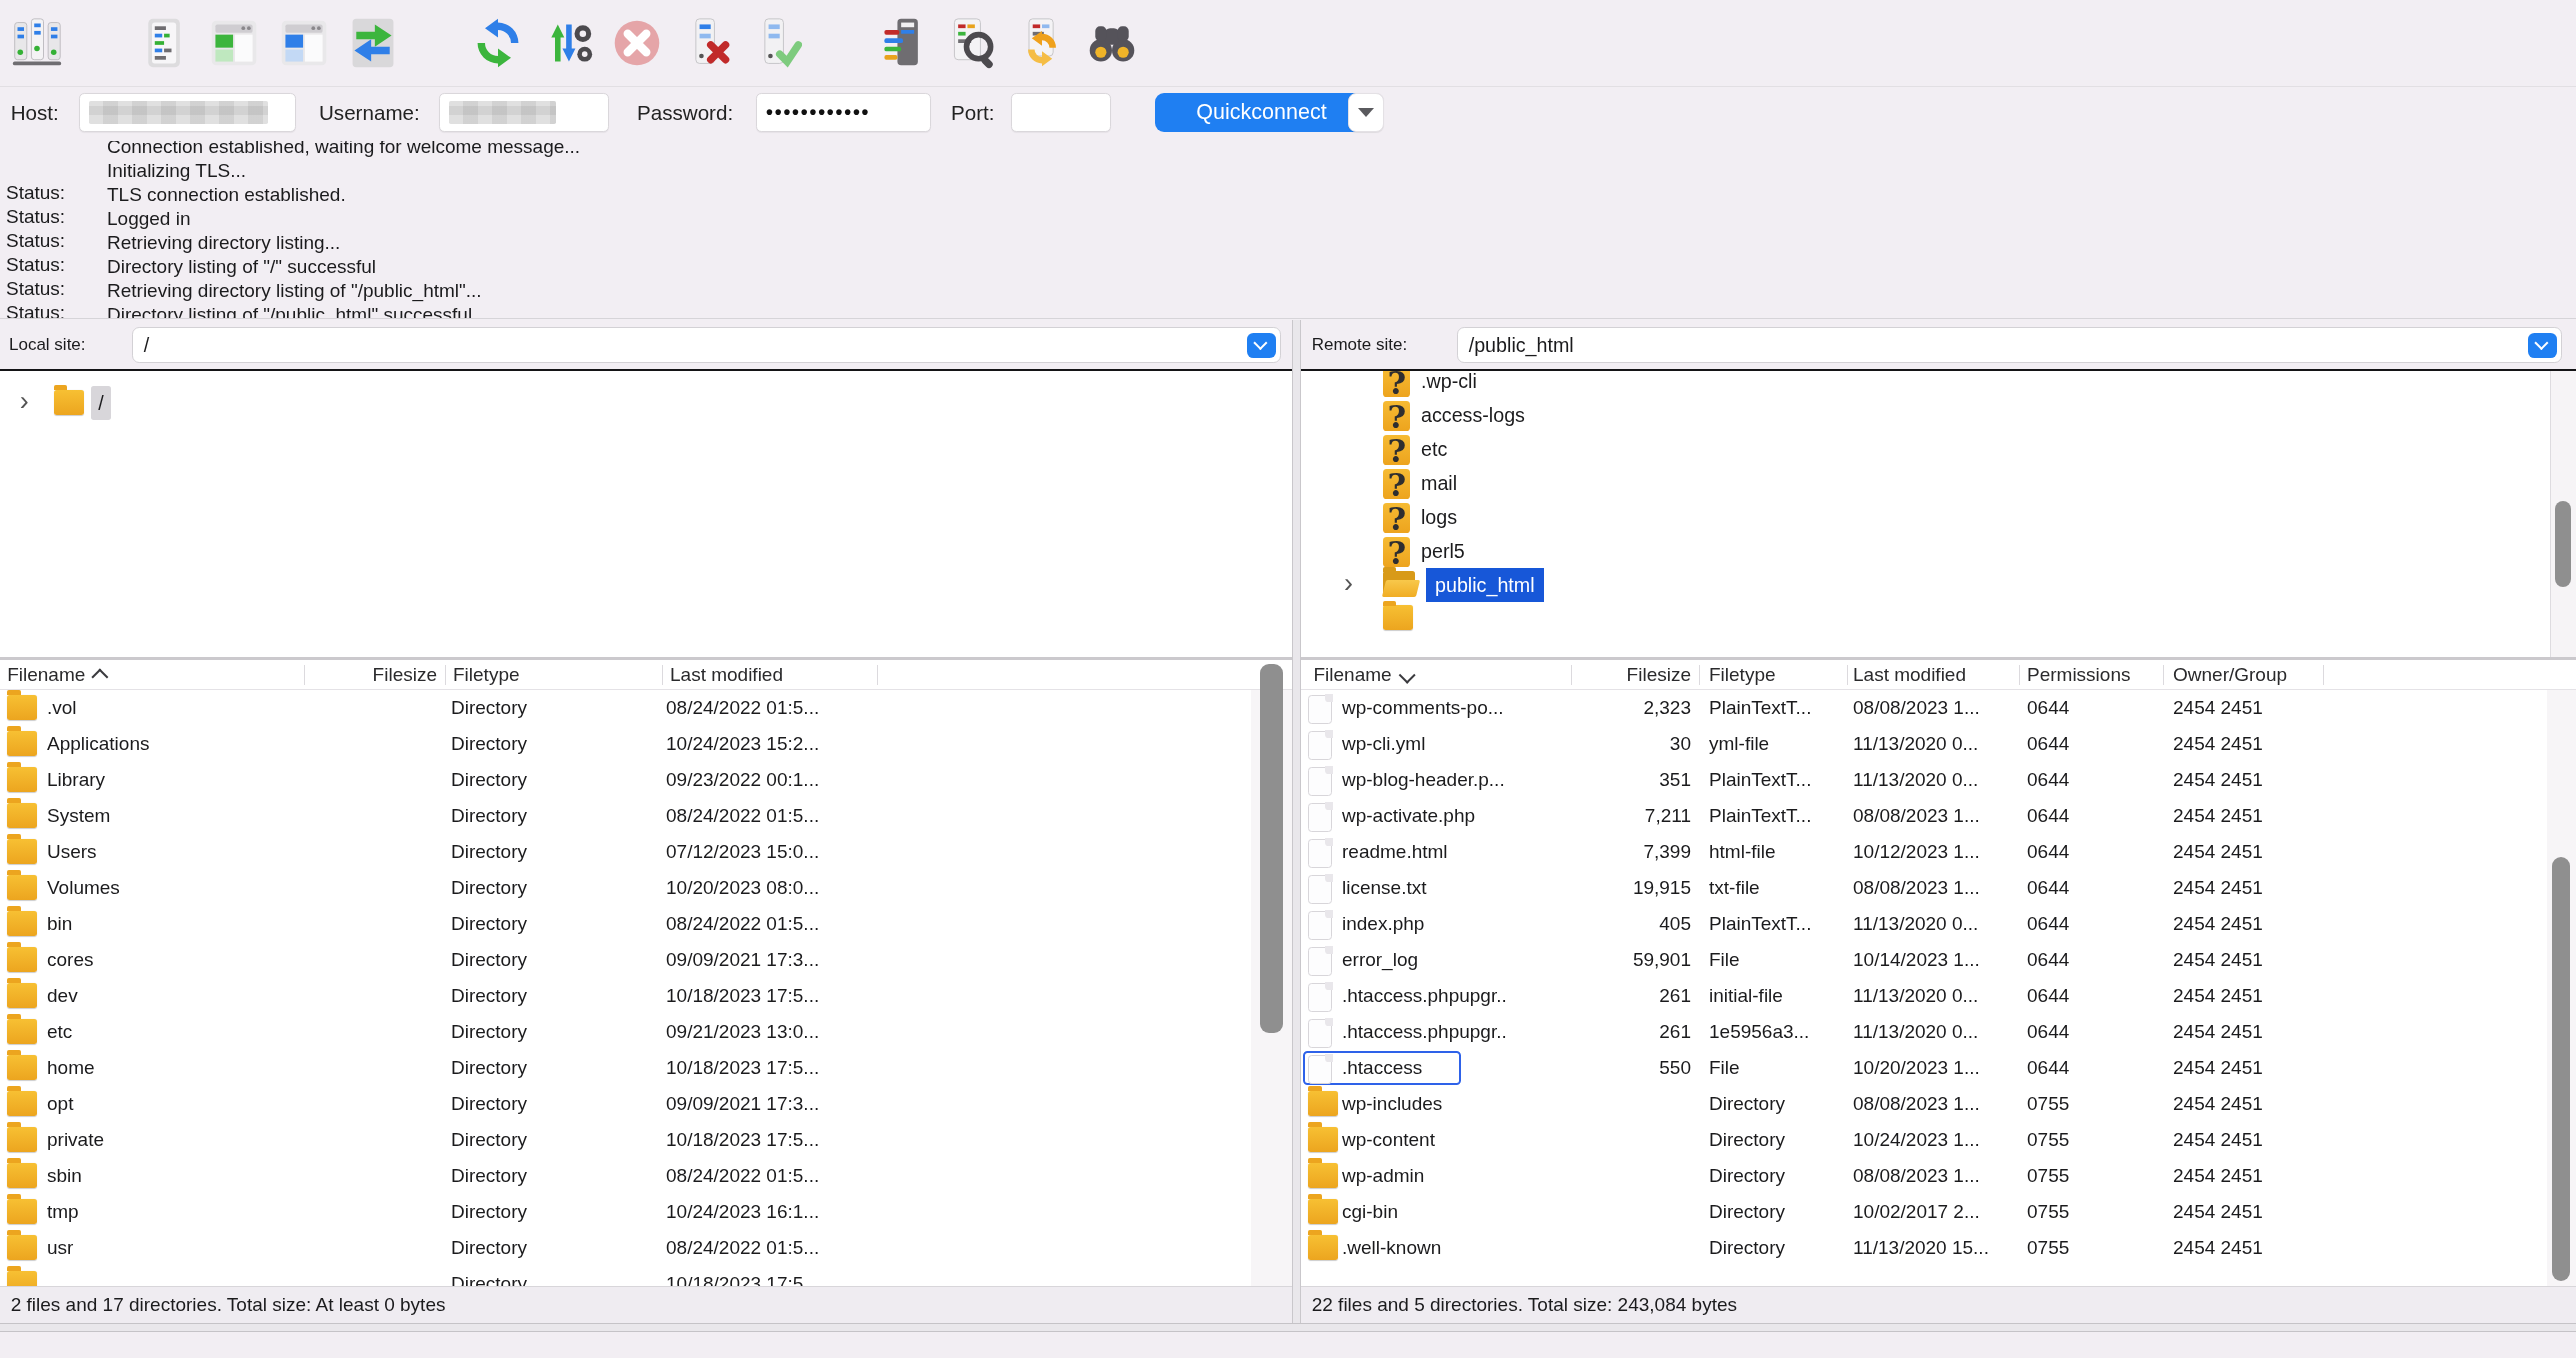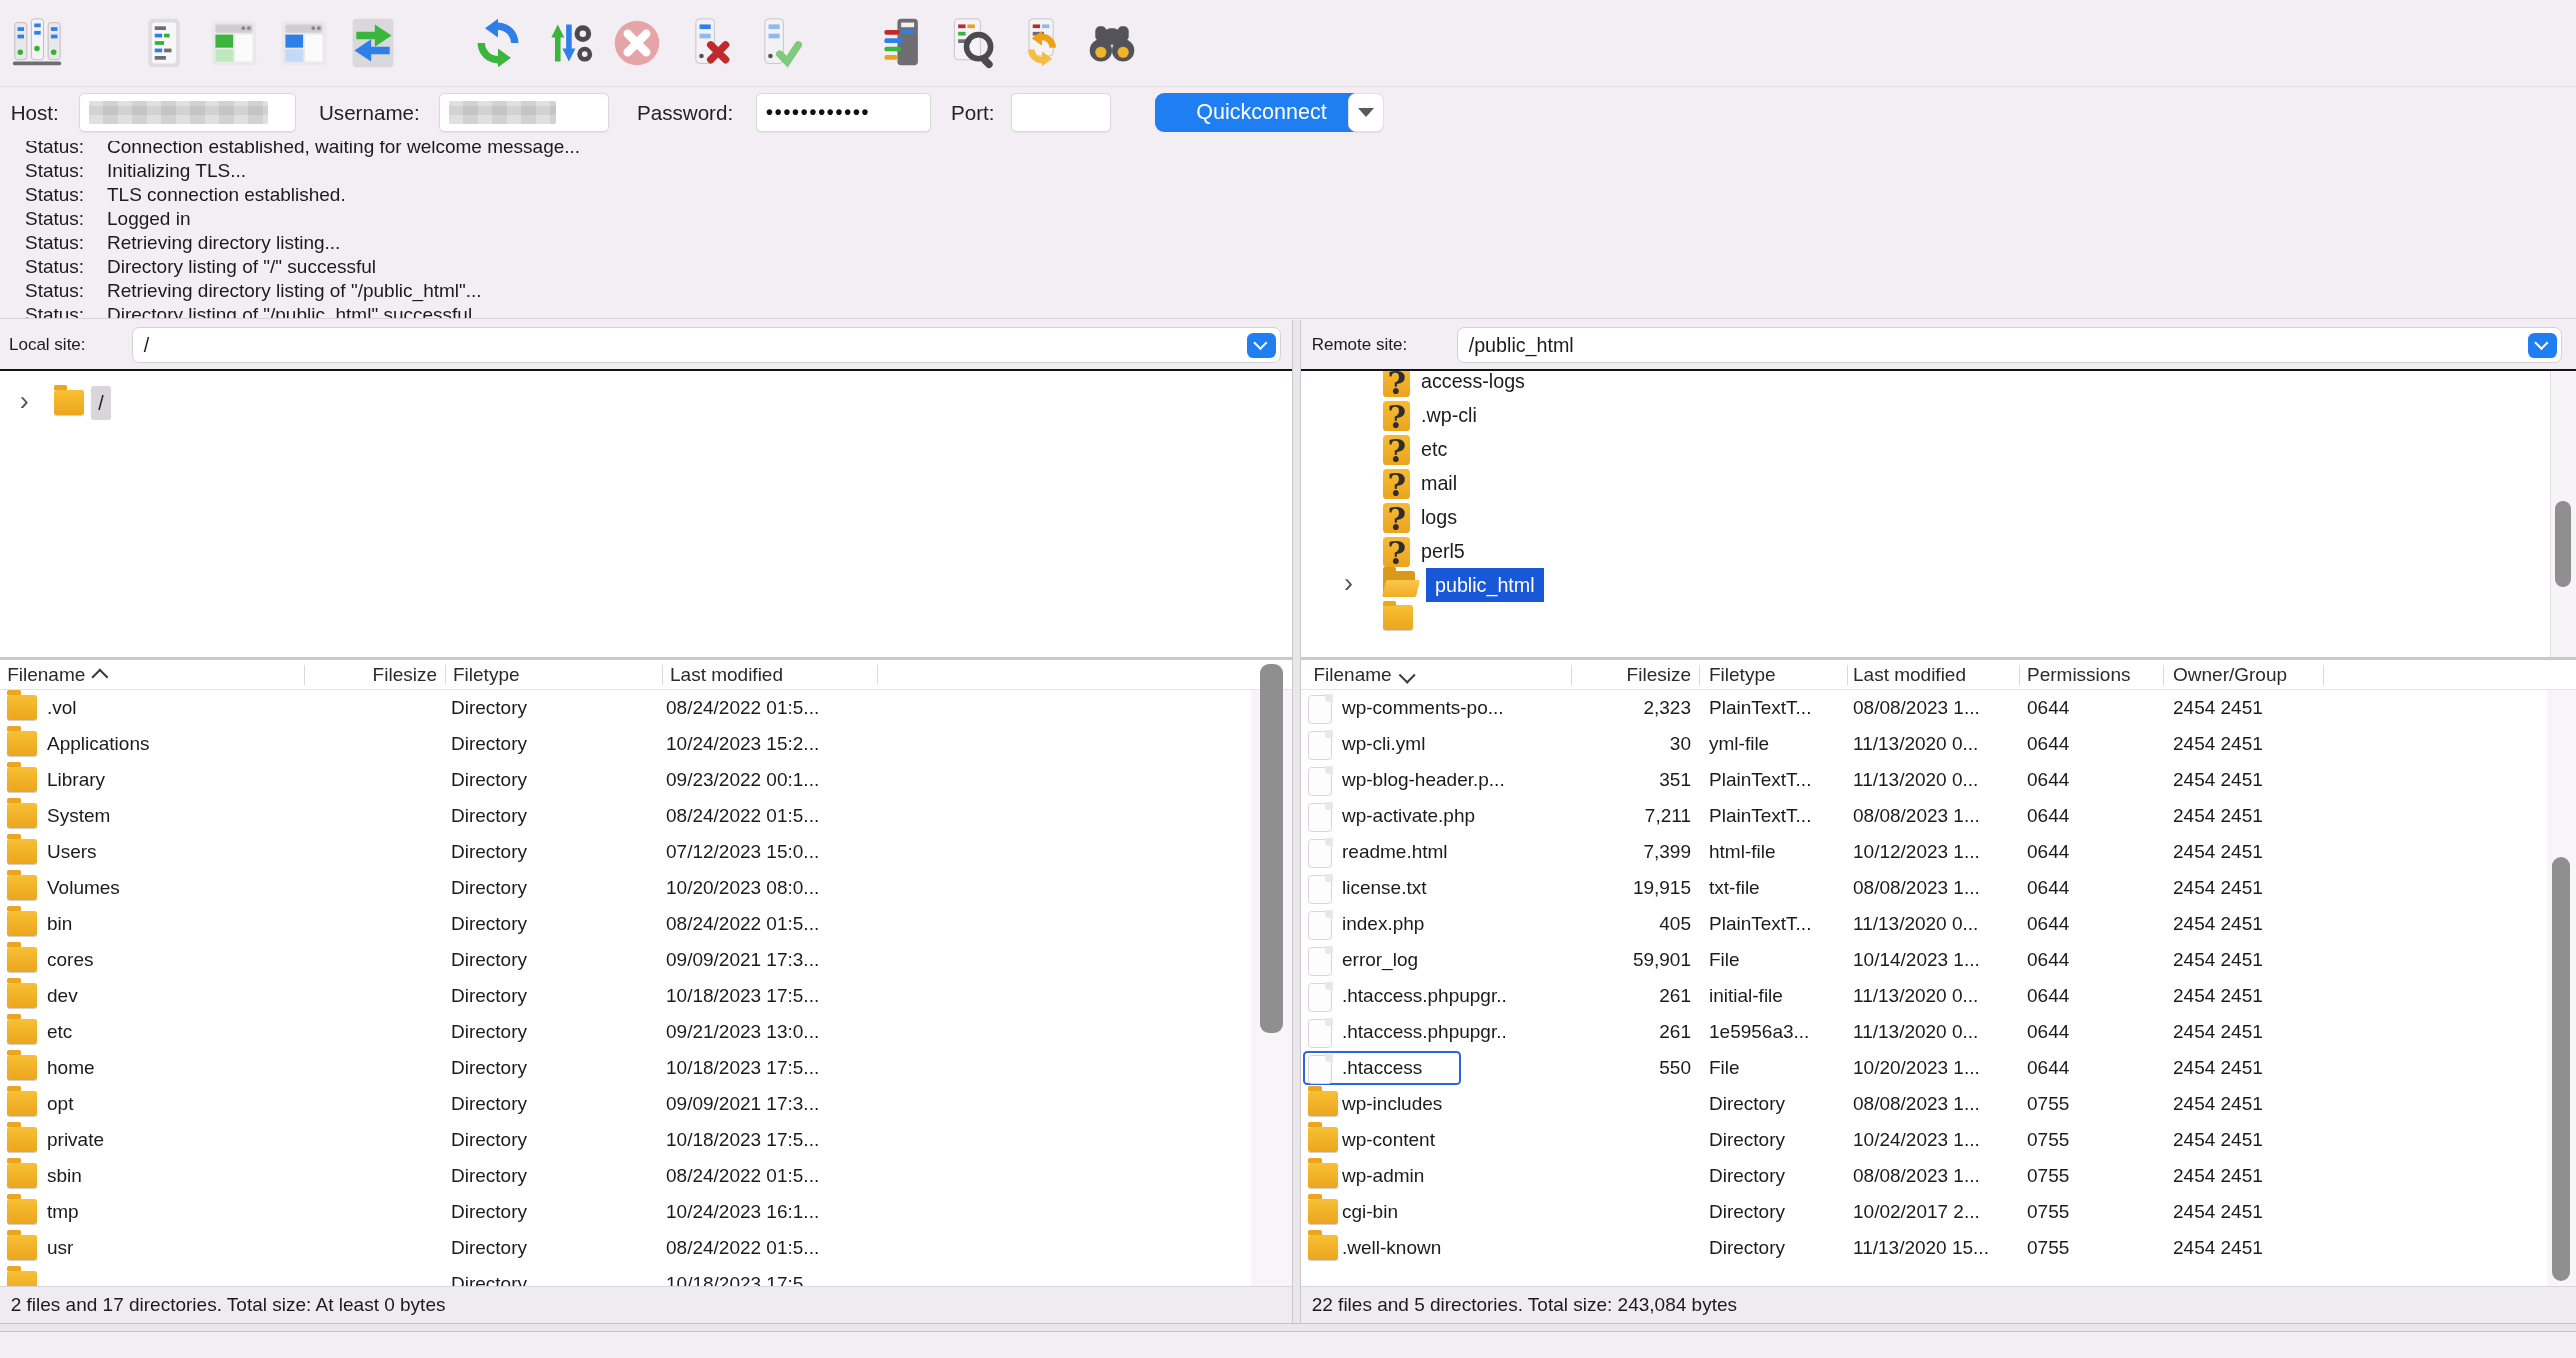--- a/index.html
+++ b/index.html
@@ -25,21 +25,21 @@
     background-blend-mode:multiply; }
   .pw-dots { font-size:19.7px; letter-spacing:1.8px; color:#111; font-weight:bold; }
   .qc-btn { position:absolute; left:1155px; top:6.3px; width:213px; height:39px; background:#1f7ff2; color:#fff; border:none; border-radius:9px; font-size:21.5px; font-family:inherit; }
   .qc-drop { position:absolute; left:1348px; top:6.3px; width:36px; height:39px; background:#fff; border:0.9px solid #e4e1e5; border-radius:8px; box-shadow:0 0.9px 0.9px rgba(0,0,0,0.08); display:flex; align-items:center; justify-content:center; }
   .tri-down { width:0; height:0; border-left:8px solid transparent; border-right:8px solid transparent; border-top:9.8px solid #5a5a5e; }
 
   
   .log { position:absolute; left:0; top:141px; width:100%; height:178px; overflow:hidden; border-bottom:0.9px solid #d6d4d8; }
   .log-inner { margin-top:-6.3px; }
   .log-line { height:24px; line-height:24px; font-size:19px; white-space:nowrap; }
-  .log-prefix { position:absolute; left:25px; width:90px; }
+  .log-prefix { position:absolute; left:6px; width:90px;margin-top:46px; }
   .log-line { position:relative; }
   .log-text { position:absolute; left:107px; }
 
   
   .site-bar { position:absolute; top:320px; height:49px; }
   .site-bar.left  { left:0; width:1292px; }
   .site-bar.right { left:1301px; width:1275px; }
   .site-label { position:absolute; top:0; height:61px; line-height:49px; font-size:17px; }
   .combo { position:absolute; top:7.2px; height:36px; background:#fff; border:0.9px solid #d3d1d5; border-radius:7.2px; line-height:34px; font-size:19.7px; padding-left:10.7px; }
   .combo-chev { position:absolute; right:4.5px; top:4.5px; width:29px; height:25px; background:#1f7ff2; border-radius:6.3px; display:flex; align-items:center; justify-content:center; }
@@ -375,26 +375,26 @@
           <span class="tlabel">/</span>
         </div>
       </div>
   </div>
   <div class="tree right">
     <div class="tree-inner-right">
 
     <div class="tree-row">
           <span class="expander"></span>
           <span class="ic ic-q"></span>
-          <span class="tlabel">access-logs</span>
+          <span class="tlabel">.wp-cli</span>
         </div>
         <div class="tree-row">
           <span class="expander"></span>
           <span class="ic ic-q"></span>
-          <span class="tlabel">.wp-cli</span>
+          <span class="tlabel">access-logs</span>
         </div>
         <div class="tree-row">
           <span class="expander"></span>
           <span class="ic ic-q"></span>
           <span class="tlabel">etc</span>
         </div>
         <div class="tree-row">
           <span class="expander"></span>
           <span class="ic ic-q"></span>
           <span class="tlabel">mail</span>

